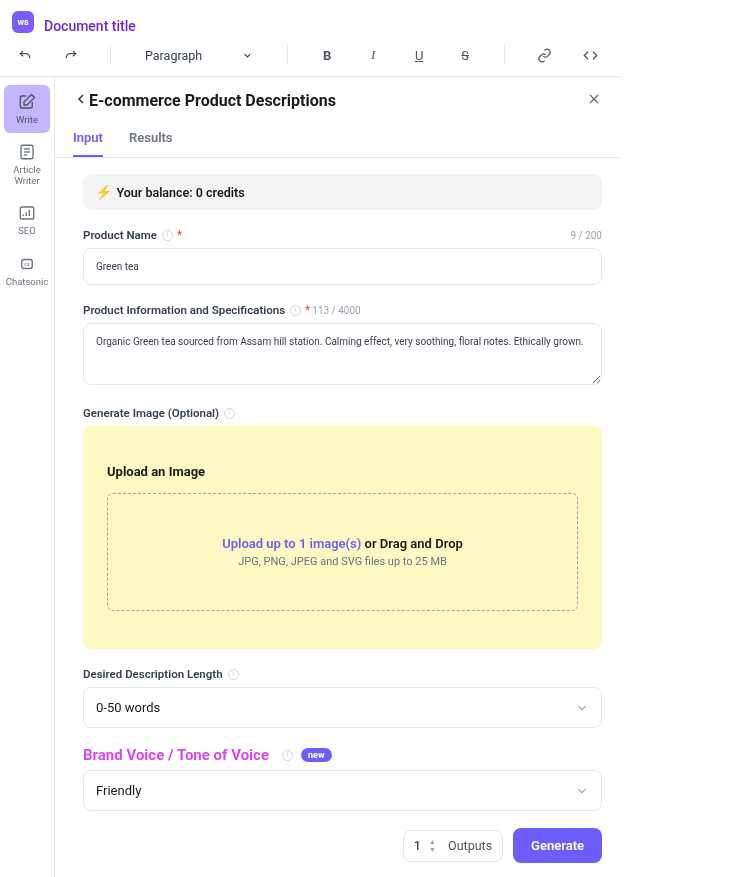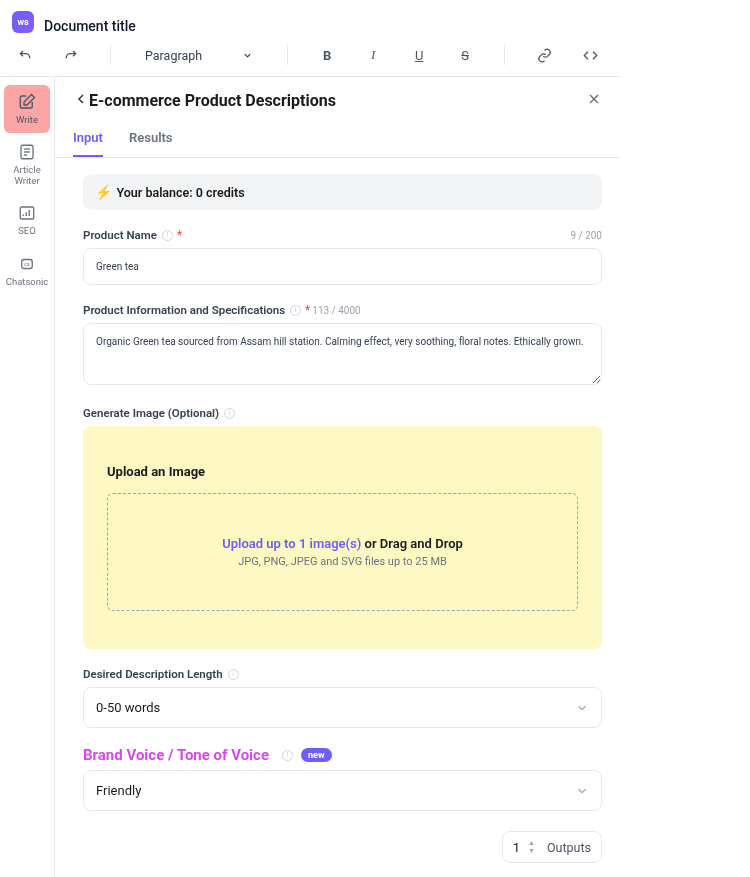--- a/index.html
+++ b/index.html
@@ -1,28 +1,28 @@
 <!DOCTYPE html>
 <html><head>
 <meta charset="utf-8">
 <style>
 * { box-sizing: border-box; margin: 0; padding: 0; }
 body { font-family: -apple-system, BlinkMacSystemFont, "Segoe UI", Roboto, sans-serif; background: #fff; color: #1a1a1a; font-size: 13px; }
 .app { display: flex; flex-direction: column; height: 877px; width: 620px; }
 .topbar { display: flex; align-items: center; padding: 10px 12px 4px; gap: 10px; }
 .logo { width: 22px; height: 22px; background: linear-gradient(135deg,#6d5efc,#8a5cf6); border-radius: 6px; display: flex; align-items: center; justify-content: center; color: #fff; font-size: 9px; font-weight: 700; }
-.doc-title { color: #0f172a; font-size: 14px; font-weight: 500; margin-top: 8px; }
+.doc-title { color: #6d28d9; font-size: 14px; font-weight: 500; margin-top: 8px; }
 .toolbar { display: flex; align-items: center; padding: 4px 12px 8px; gap: 20px; border-bottom: 1px solid #e5e7eb; }
 .tool-btn { width: 26px; height: 26px; display: flex; align-items: center; justify-content: center; color: #4b5563; border-radius: 4px; cursor: pointer; }
 .sep { width: 1px; height: 20px; background: #e5e7eb; margin: 0 6px; }
 .para-select { display: flex; align-items: center; gap: 40px; padding: 4px 8px; cursor: pointer; font-size: 12.5px; color: #374151; }
 .body-row { display: flex; flex: 1; overflow: hidden; }
 .sidebar { width: 55px; border-right: 1px solid #e5e7eb; display: flex; flex-direction: column; align-items: center; padding-top: 8px; gap: 2px; }
 .side-item { width: 46px; padding: 8px 0; display: flex; flex-direction: column; align-items: center; gap: 4px; cursor: pointer; border-radius: 6px; color: #6b7280; font-size: 9.5px; }
-.side-item.active { background: #fca5a5; color: #4b5563; }
+.side-item.active { background: #c4b5fd; color: #4b5563; }
 .side-item svg { width: 18px; height: 18px; }
 .side-label { text-align: center; line-height: 1.1; }
 .main { flex: 1; display: flex; flex-direction: column; overflow: hidden; }
 .panel-header { display: flex; align-items: center; padding: 14px 18px 10px; }
 .back-btn { cursor: pointer; color: #374151; }
 .panel-title { font-size: 16px; font-weight: 700; flex: 1; }
 .close-btn { cursor: pointer; color: #6b7280; }
 .tabs { display: flex; gap: 26px; padding: 0 18px; border-bottom: 1px solid #e5e7eb; }
 .tab { padding: 10px 0; font-size: 13px; font-weight: 600; color: #6b7280; cursor: pointer; border-bottom: 2px solid transparent; }
 .tab.active { color: #6d5efc; border-bottom-color: #6d5efc; }
@@ -237,16 +237,17 @@
 
       <div class="footer">
         <div class="num-box">
           <span>1</span>
           <div class="stepper">
               <span>▲</span>
               <span>▼</span>
             </div>
           <span class="out-label">Outputs</span>
         </div>
+        <button class="gen-btn">Generate</button>
       </div>
     </div>
   </div>
 </div>
 
 </body></html>

